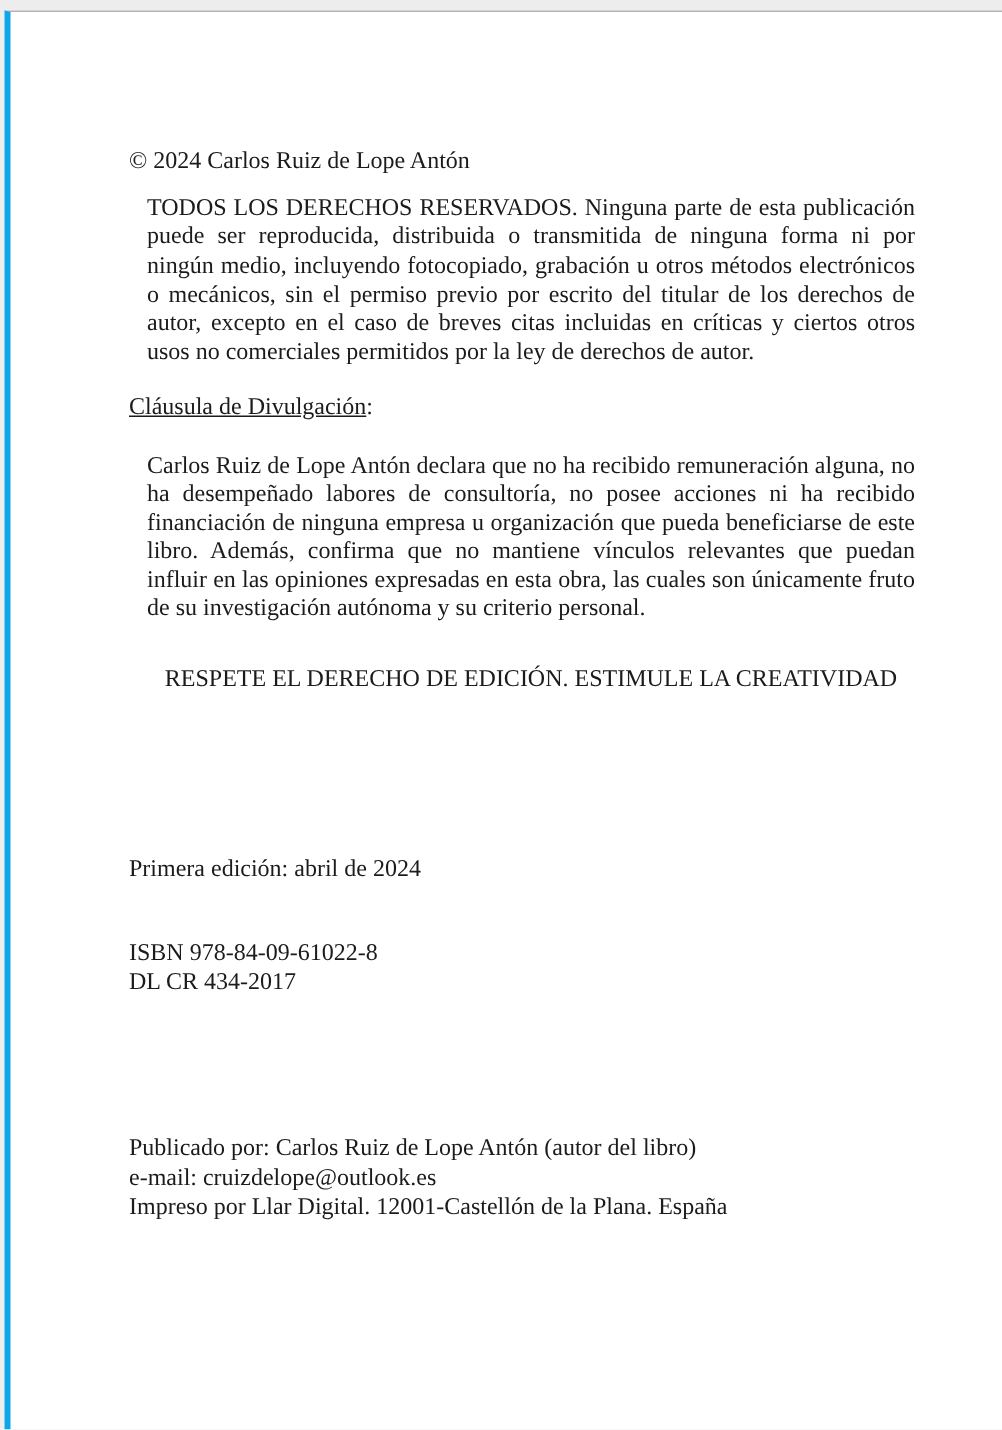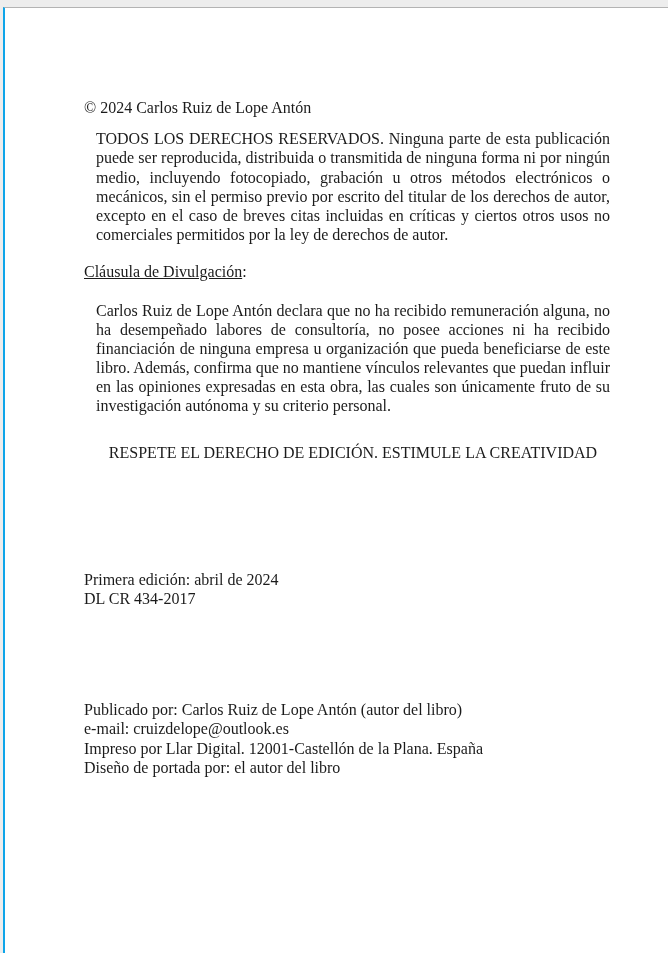--- a/index.html
+++ b/index.html
@@ -16,21 +16,21 @@
   }
   .page {
     position: absolute;
     left: 3px;
     top: 7px;
     width: 665px;
     height: 946px;
     box-sizing: border-box;
     background: #ffffff;
     border-top: 1px solid #b3b3b3;
-    border-left: 2px solid #0ea5e9;
+    border-left: 4px solid #0ea5e9;
     color: #1b1b1b;
   }
   .content {
     padding: 90px 46px 0 79px;
     font-size: 16px;
     line-height: 1.2;
   }
   .line {
     margin: 0;
   }
@@ -78,24 +78,24 @@
     <div class="section-heading">
       <span class="underlined">Cláusula de Divulgación</span><span>:</span>
     </div>
 
     <p class="para-justify disclosure-para">Carlos Ruiz de Lope Antón declara que no ha recibido remuneración alguna, no ha desempeñado labores de consultoría, no posee acciones ni ha recibido financiación de ninguna empresa u organización que pueda beneficiarse de este libro. Además, confirma que no mantiene vínculos relevantes que puedan influir en las opiniones expresadas en esta obra, las cuales son únicamente fruto de su investigación autónoma y su criterio personal.</p>
 
     <div class="motto">RESPETE EL DERECHO DE EDICIÓN. ESTIMULE LA CREATIVIDAD</div>
 
     <div class="line edition-line">Primera edición: abril de 2024</div>
 
+    <div class="line isbn-line">ISBN 978-84-09-61022-8</div>
 
     <div class="line deposit-line">DL CR 434-2017</div>
 
     <div class="publisher-block">
       <div class="line">Publicado por: Carlos Ruiz de Lope Antón (autor del libro)</div>
       <div class="line">e-mail: cruizdelope@outlook.es</div>
       <div class="line">Impreso por Llar Digital. 12001-Castellón de la Plana. España</div>
-      <div class="line">Diseño de portada por: el autor del libro</div>
     </div>
 
   </div>
 </div>
 
 </body></html>

